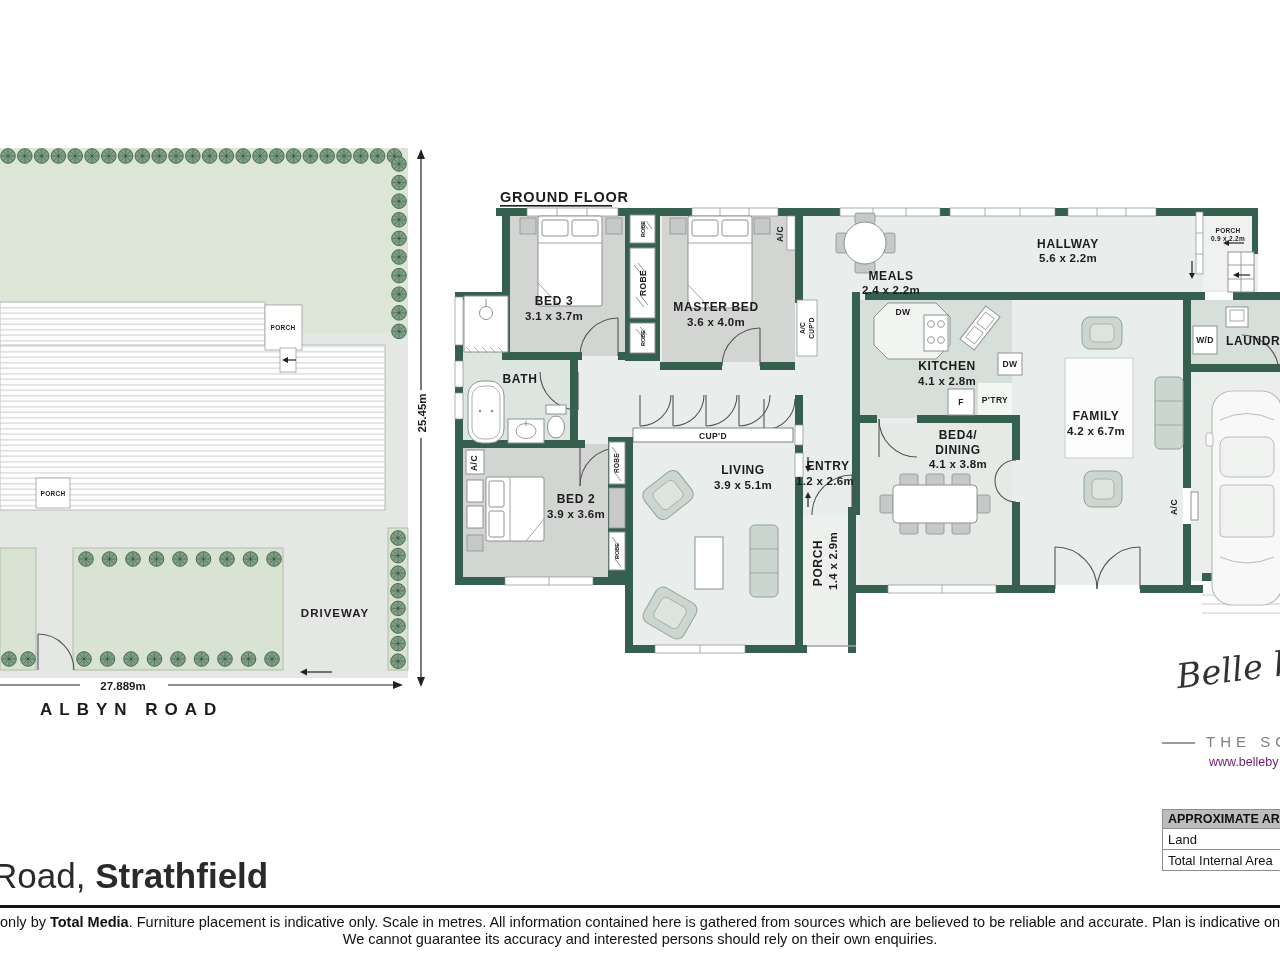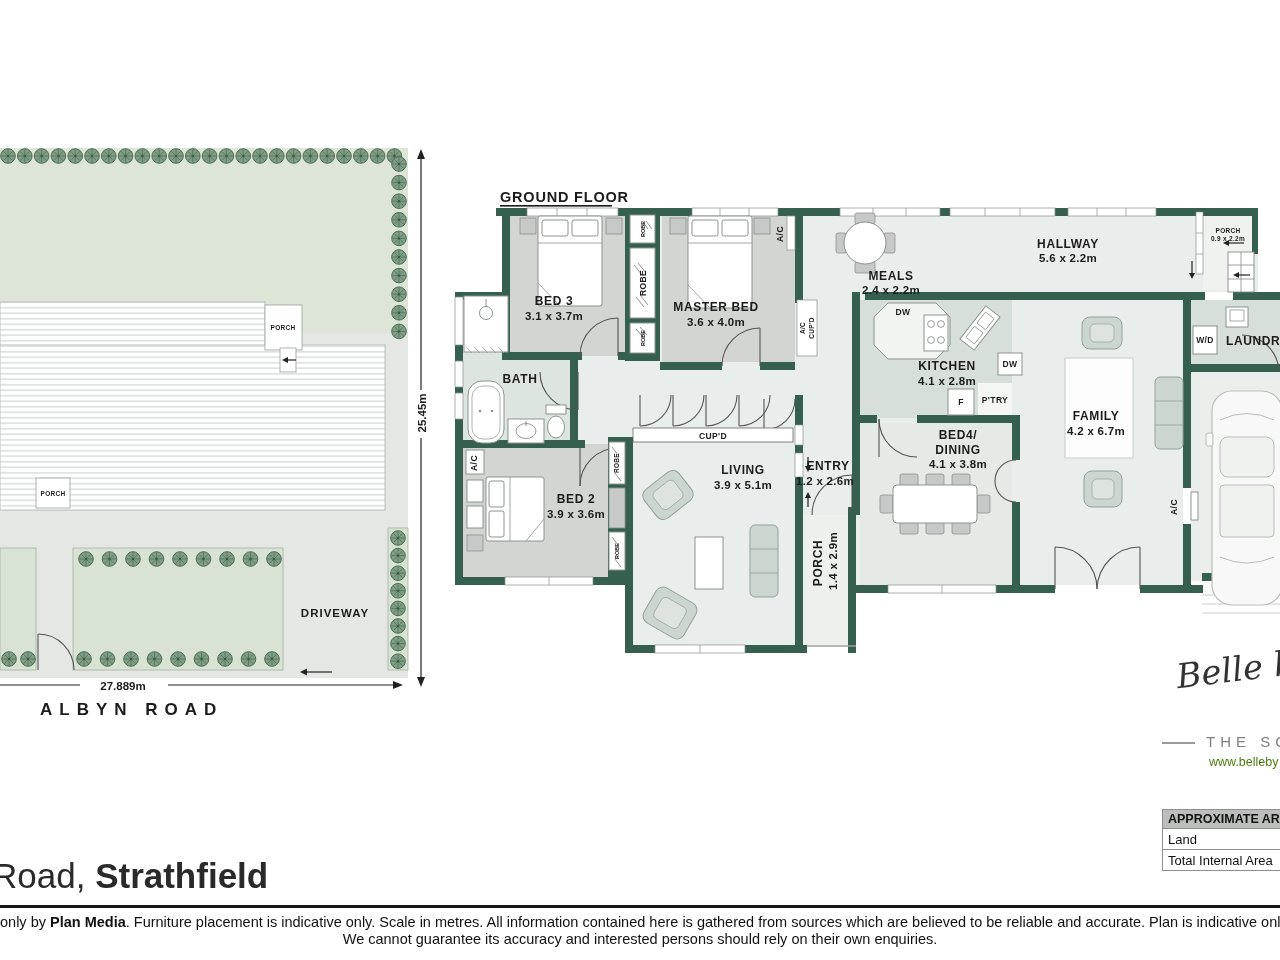--- a/index.html
+++ b/index.html
@@ -26,21 +26,21 @@
   .ahead{fill:#222;stroke:none;}
   #address{position:absolute;left:-8px;top:856px;font-size:35px;color:#2a2a2a;white-space:nowrap;}
   #address b{font-weight:700;}
   #rule{position:absolute;left:0;top:905px;width:1280px;height:3px;background:#161616;}
   #disc1{position:absolute;left:0;top:914px;width:1600px;font-size:14.5px;color:#111;white-space:nowrap;}
   #disc2{position:absolute;left:0;top:931px;width:1280px;text-align:center;font-size:14.5px;color:#111;}
   #logo-script{position:absolute;left:1176px;top:648px;font-family:"DejaVu Serif",serif;
                font-style:italic;font-size:34px;color:#333;transform:rotate(-7deg);white-space:nowrap;}
   #logo-line{position:absolute;left:1162px;top:742px;width:33px;height:2px;background:#9a9a9a;}
   #logo-sub{position:absolute;left:1206px;top:733px;font-size:15px;letter-spacing:5px;color:#808080;white-space:nowrap;}
-  #logo-web{position:absolute;left:1209px;top:755px;font-size:12.5px;color:#4d7c0f;white-space:nowrap;}
+  #logo-web{position:absolute;left:1209px;top:755px;font-size:12.5px;color:#701a75;white-space:nowrap;}
   #area-table{position:absolute;left:1162px;top:809px;width:170px;border-collapse:collapse;
               font-size:13px;color:#111;}
   #area-table th{background:#bcbebc;font-weight:700;text-align:left;padding:2px 5px;font-size:12.5px;
                  border:1px solid #8f8f8f;}
   #area-table td{background:#fff;border:1px solid #8f8f8f;padding:2.5px 5px;}
 </style>
 </head>
 <body>
 
 <div id="stage">
@@ -588,16 +588,16 @@
           <td>Land</td>
         </tr>
   <tr>
           <td>Total Internal Area</td>
         </tr>
 </tbody>
     </table>
 
 <div id="address"><span>Road, </span><b>Strathfield</b></div>
 <div id="rule"></div>
-<div id="disc1"><span>only by </span><b>Plan Media</b><span>. Furniture placement is indicative only. Scale in metres. All information contained here is gathered from sources which are believed to be reliable and accurate. Plan is indicative only and all dimensions are appro</span></div>
+<div id="disc1"><span>only by </span><b>Total Media</b><span>. Furniture placement is indicative only. Scale in metres. All information contained here is gathered from sources which are believed to be reliable and accurate. Plan is indicative only and all dimensions are appro</span></div>
 <div id="disc2">We cannot guarantee its accuracy and interested persons should rely on their own enquiries.</div>
 
 </div>
 
 </body></html>

